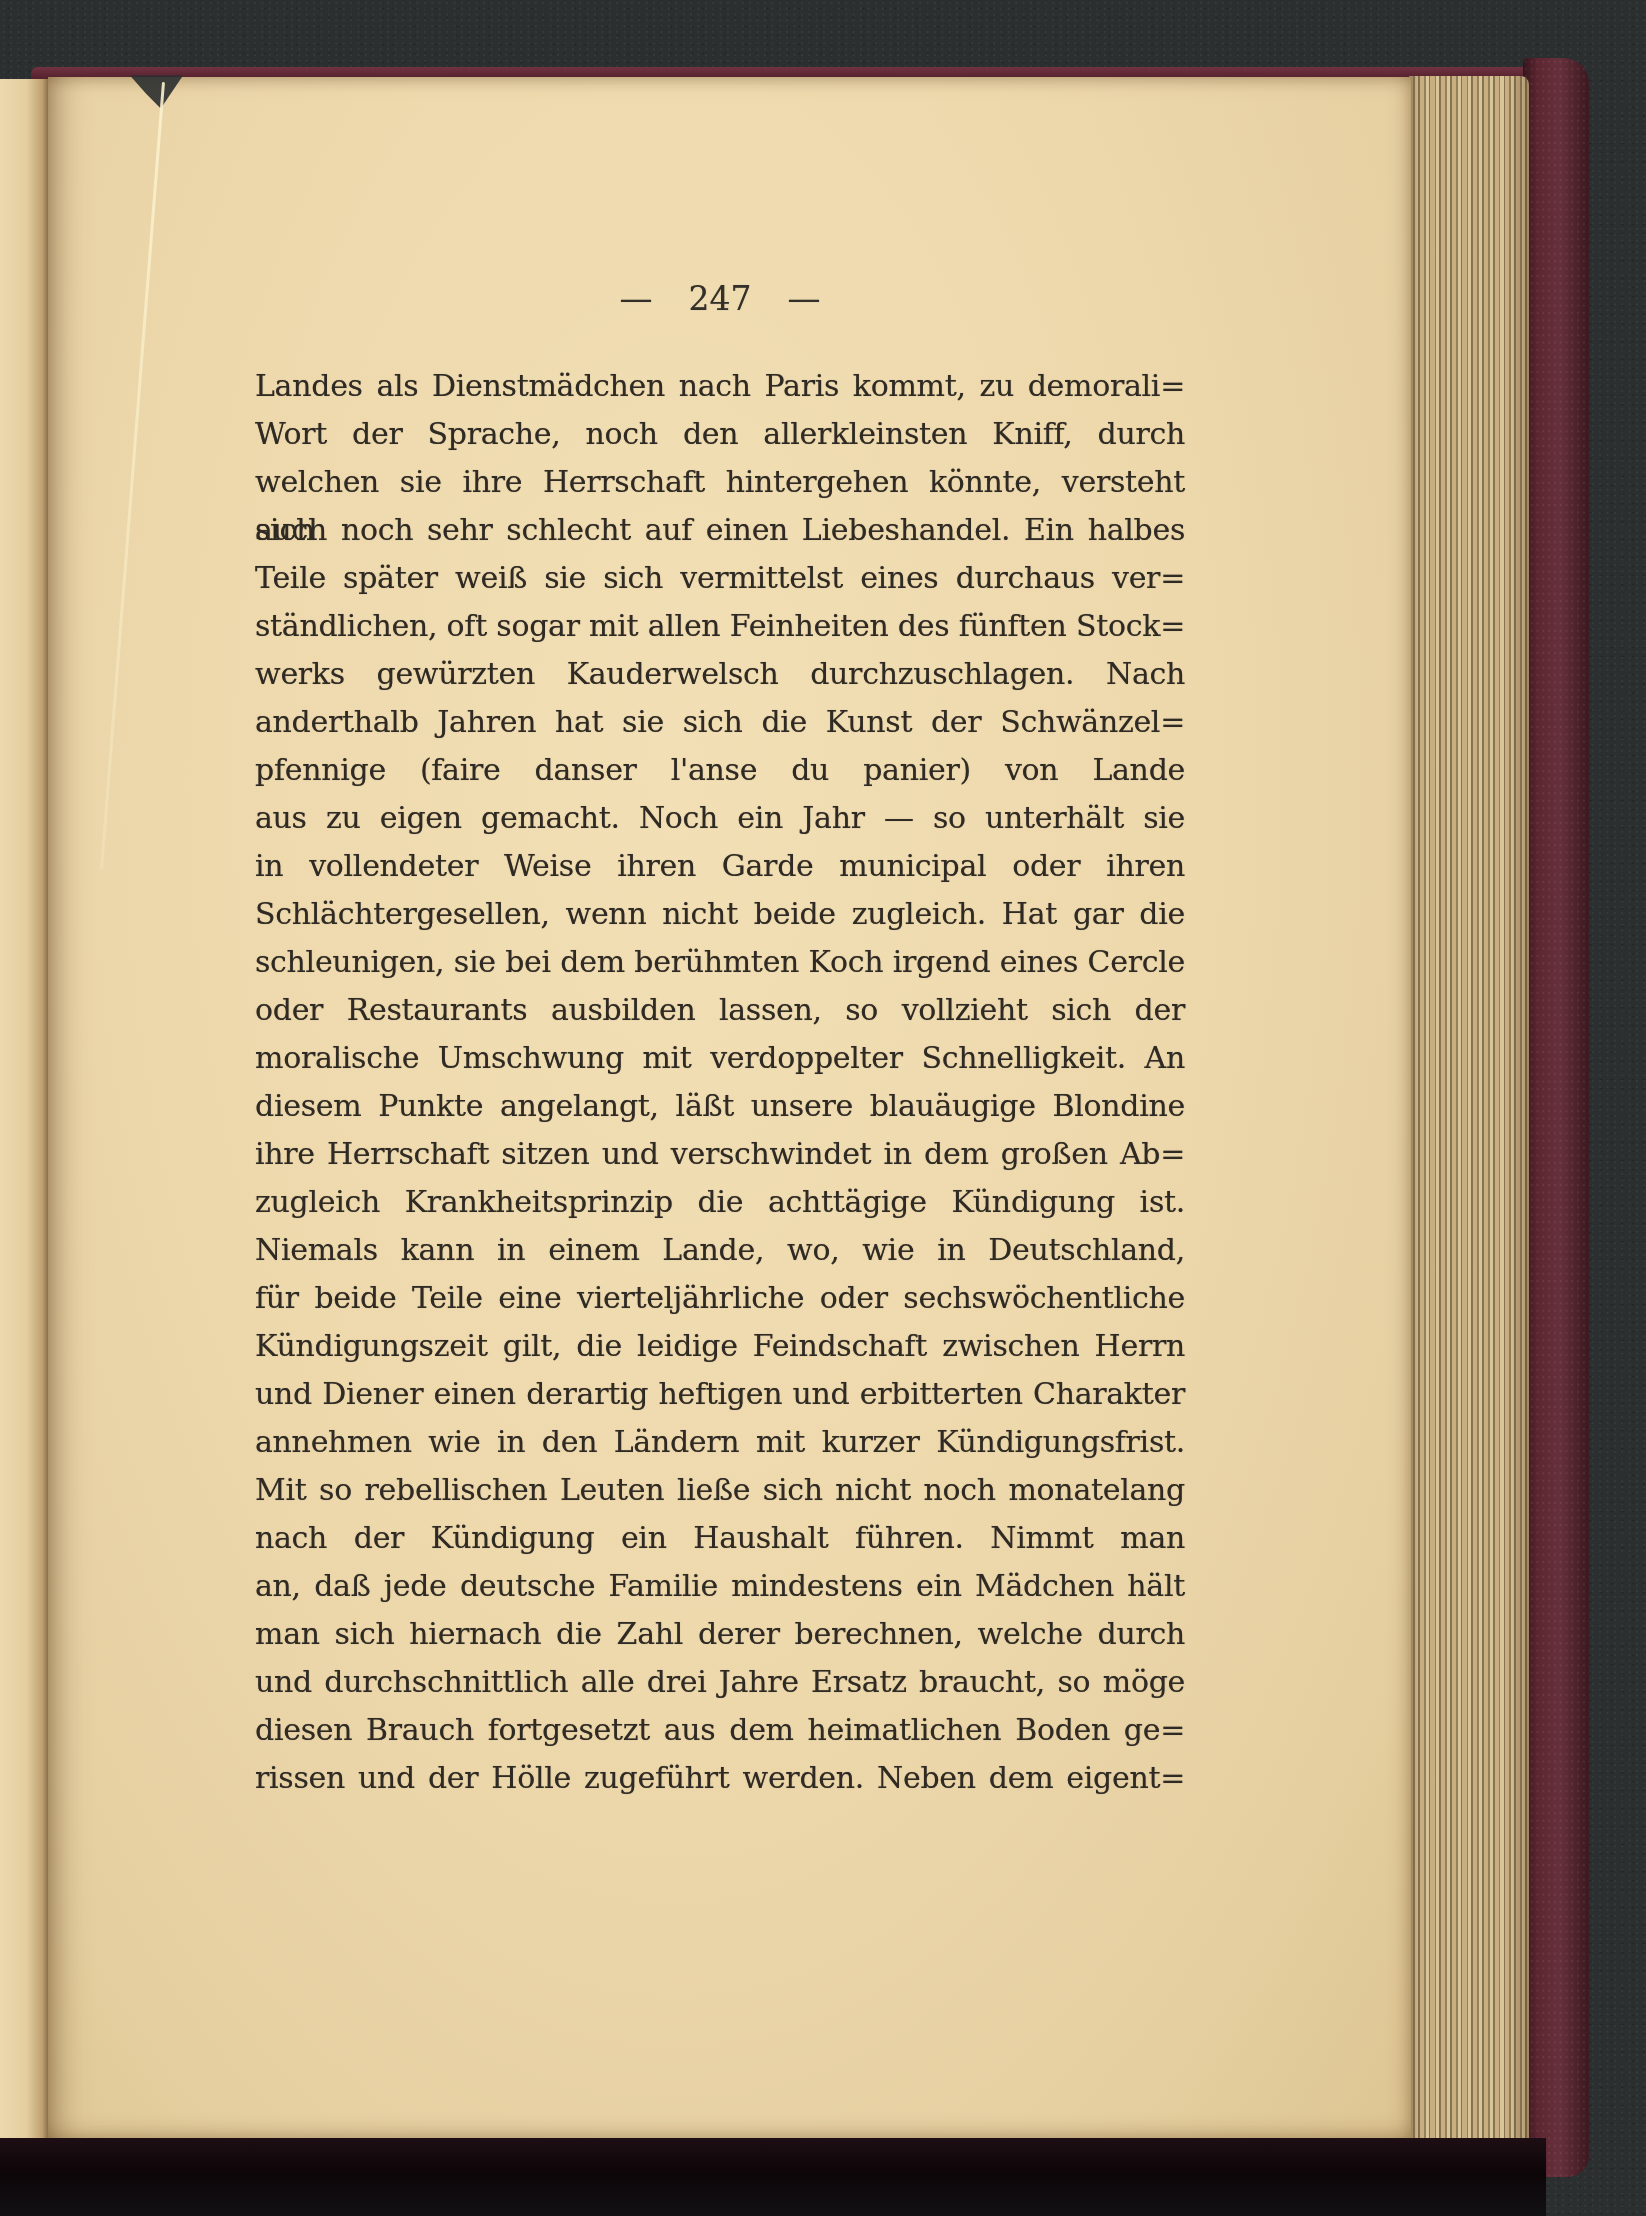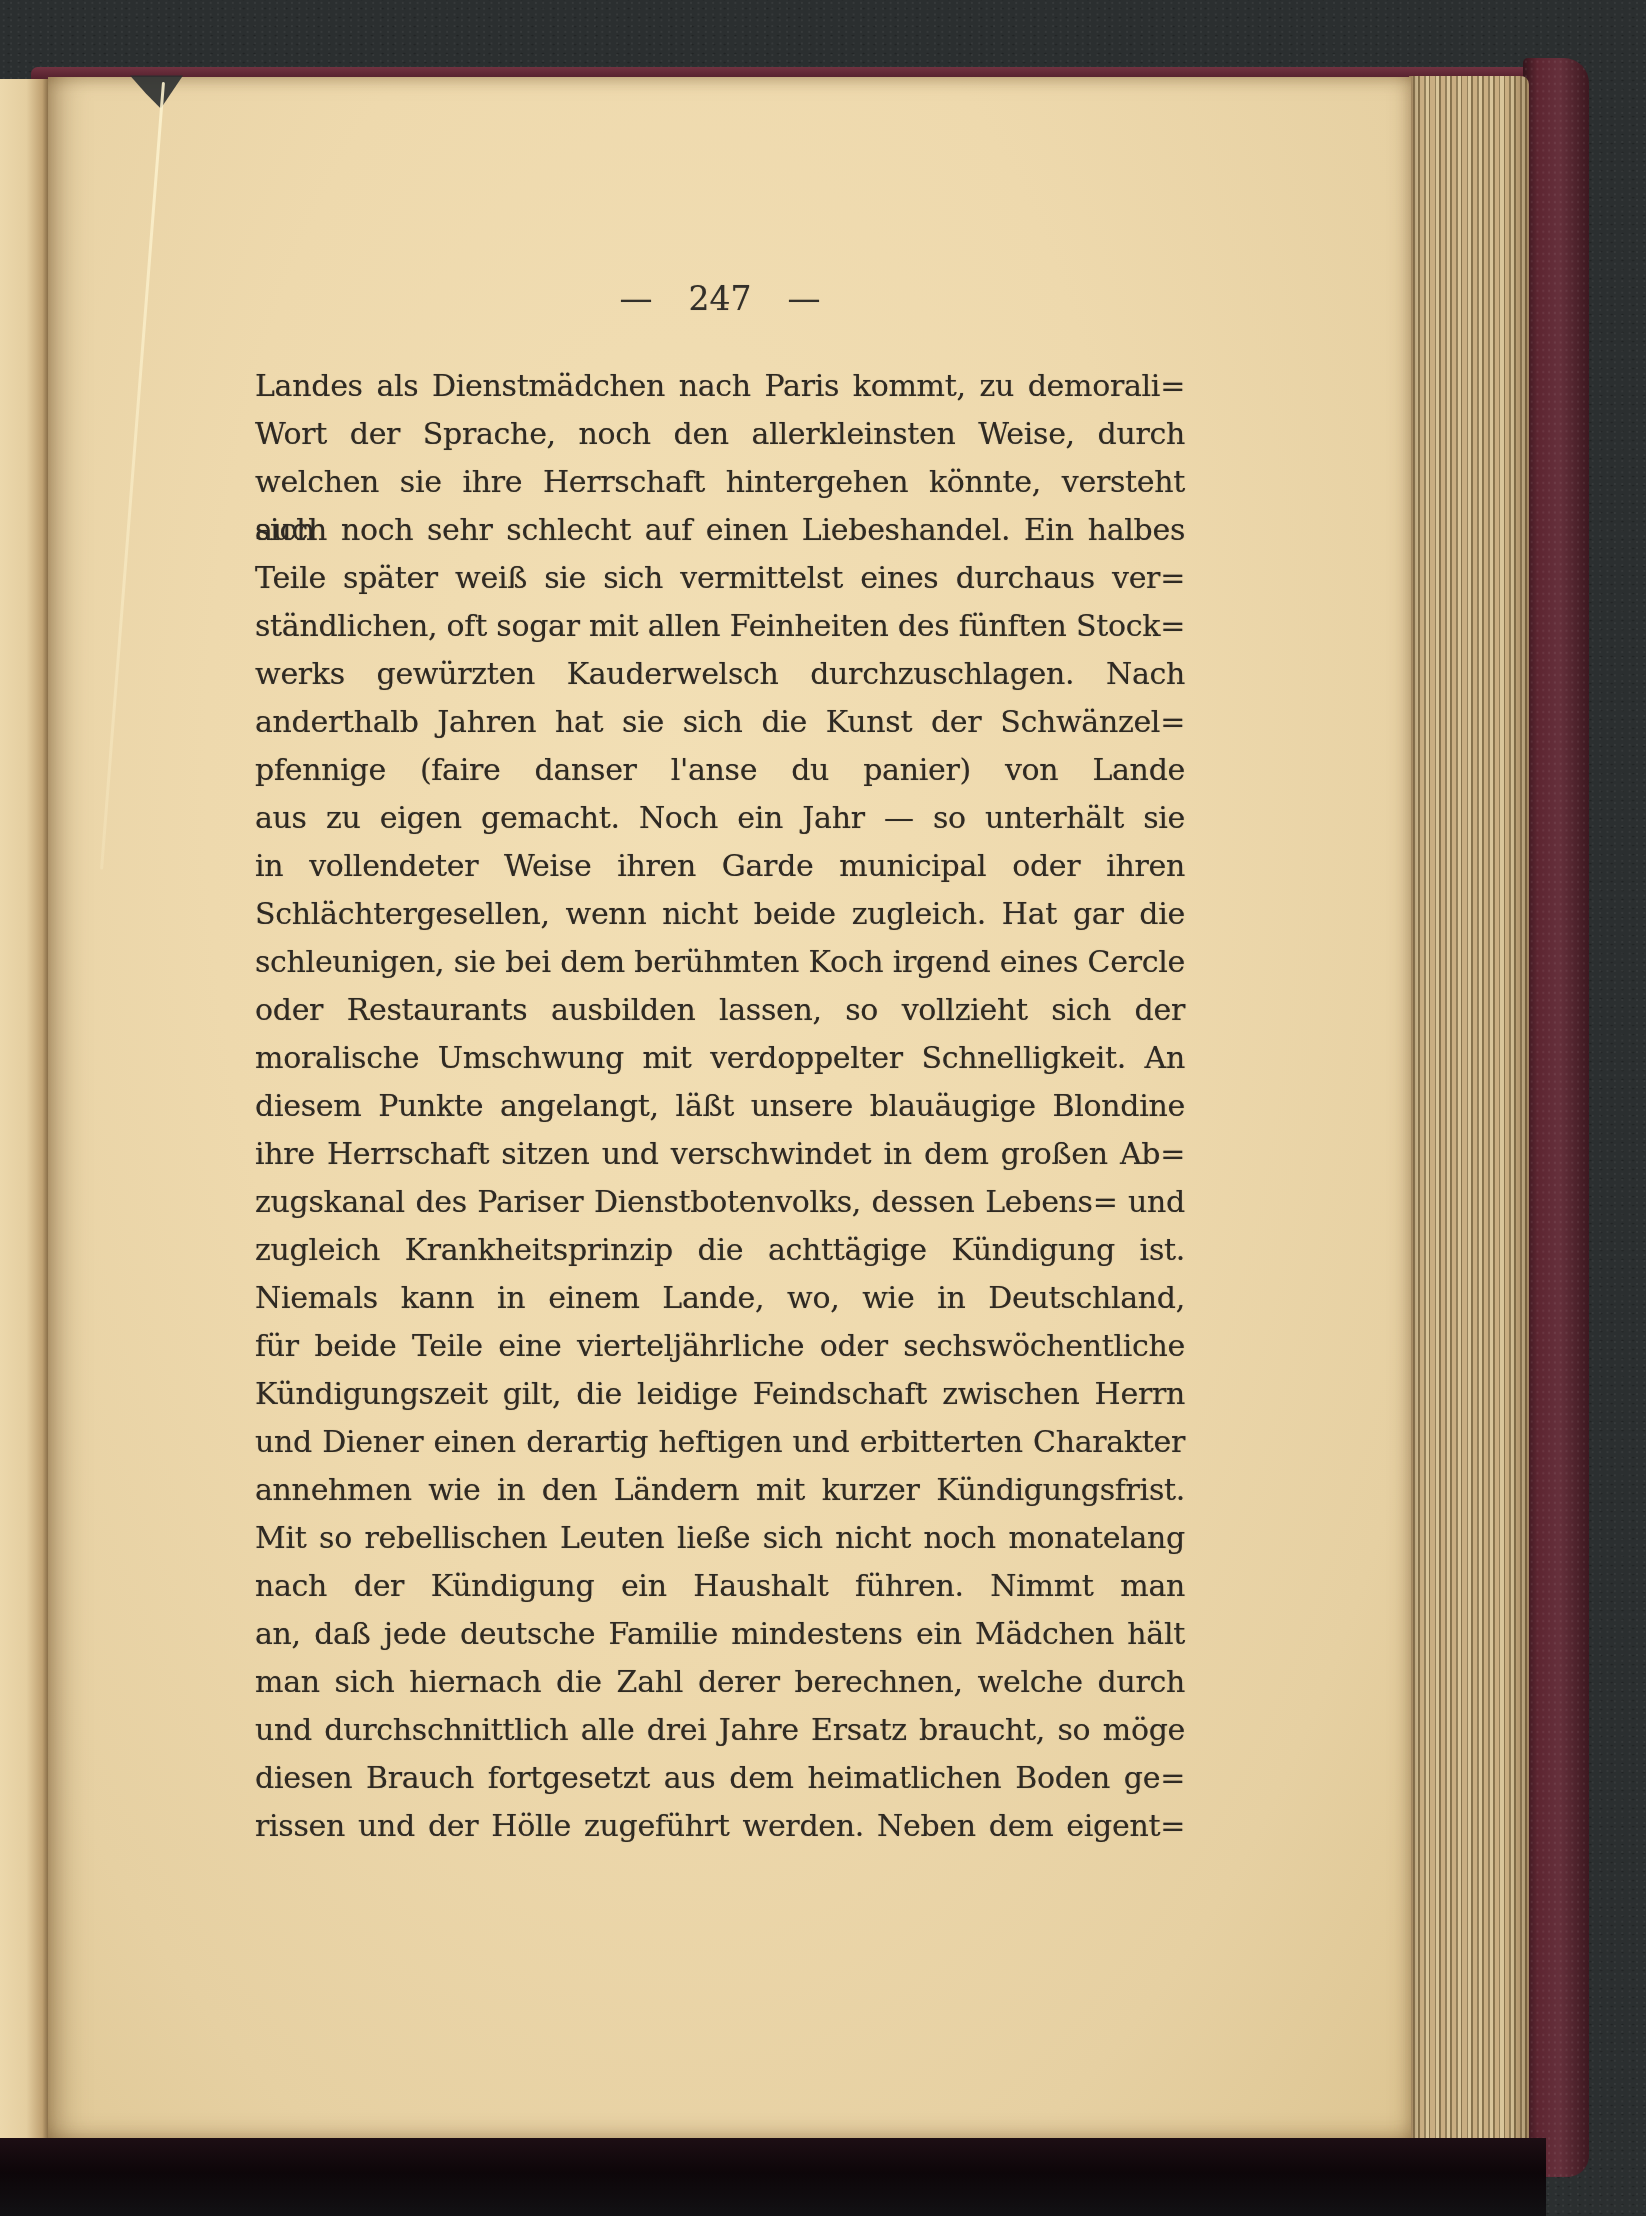--- a/index.html
+++ b/index.html
@@ -116,37 +116,36 @@
     <div class="crease"></div>
 
     <div class="page-header">
       <span>—</span>
       <span>247</span>
       <span>—</span>
     </div>
 
     <div class="text-block">
         <div class="line">Landes als Dienstmädchen nach Paris kommt, zu demorali=</div>
-        <div class="line">Wort der Sprache, noch den allerkleinsten Weise, durch</div>
+        <div class="line">Wort der Sprache, noch den allerkleinsten Kniff, durch</div>
         <div class="line">welchen sie ihre Herrschaft hintergehen könnte, versteht sich</div>
         <div class="line">auch noch sehr schlecht auf einen Liebeshandel.  Ein halbes</div>
         <div class="line">Teile später weiß sie sich vermittelst eines durchaus ver=</div>
         <div class="line">ständlichen, oft sogar mit allen Feinheiten des fünften Stock=</div>
         <div class="line">werks gewürzten Kauderwelsch durchzuschlagen.  Nach</div>
         <div class="line">anderthalb Jahren hat sie sich die Kunst der Schwänzel=</div>
         <div class="line">pfennige (faire danser l'anse du panier) von Lande</div>
         <div class="line">aus zu eigen gemacht.  Noch ein Jahr — so unterhält sie</div>
         <div class="line">in vollendeter Weise ihren Garde municipal oder ihren</div>
         <div class="line">Schlächtergesellen, wenn nicht beide zugleich.  Hat gar die</div>
         <div class="line">schleunigen, sie bei dem berühmten Koch irgend eines Cercle</div>
         <div class="line">oder Restaurants ausbilden lassen, so vollzieht sich der</div>
         <div class="line">moralische Umschwung mit verdoppelter Schnelligkeit.  An</div>
         <div class="line">diesem Punkte angelangt, läßt unsere blauäugige Blondine</div>
         <div class="line">ihre Herrschaft sitzen und verschwindet in dem großen Ab=</div>
-        <div class="line">zugskanal des Pariser Dienstbotenvolks, dessen Lebens= und</div>
         <div class="line">zugleich Krankheitsprinzip die achttägige Kündigung ist.</div>
         <div class="line">Niemals kann in einem Lande, wo, wie in Deutschland,</div>
         <div class="line">für beide Teile eine vierteljährliche oder sechswöchentliche</div>
         <div class="line">Kündigungszeit gilt, die leidige Feindschaft zwischen Herrn</div>
         <div class="line">und Diener einen derartig heftigen und erbitterten Charakter</div>
         <div class="line">annehmen wie in den Ländern mit kurzer Kündigungsfrist.</div>
         <div class="line">Mit so rebellischen Leuten ließe sich nicht noch monatelang</div>
         <div class="line">nach der Kündigung ein Haushalt führen.  Nimmt man</div>
         <div class="line">an, daß jede deutsche Familie mindestens ein Mädchen hält</div>
         <div class="line">man sich hiernach die Zahl derer berechnen, welche durch</div>

